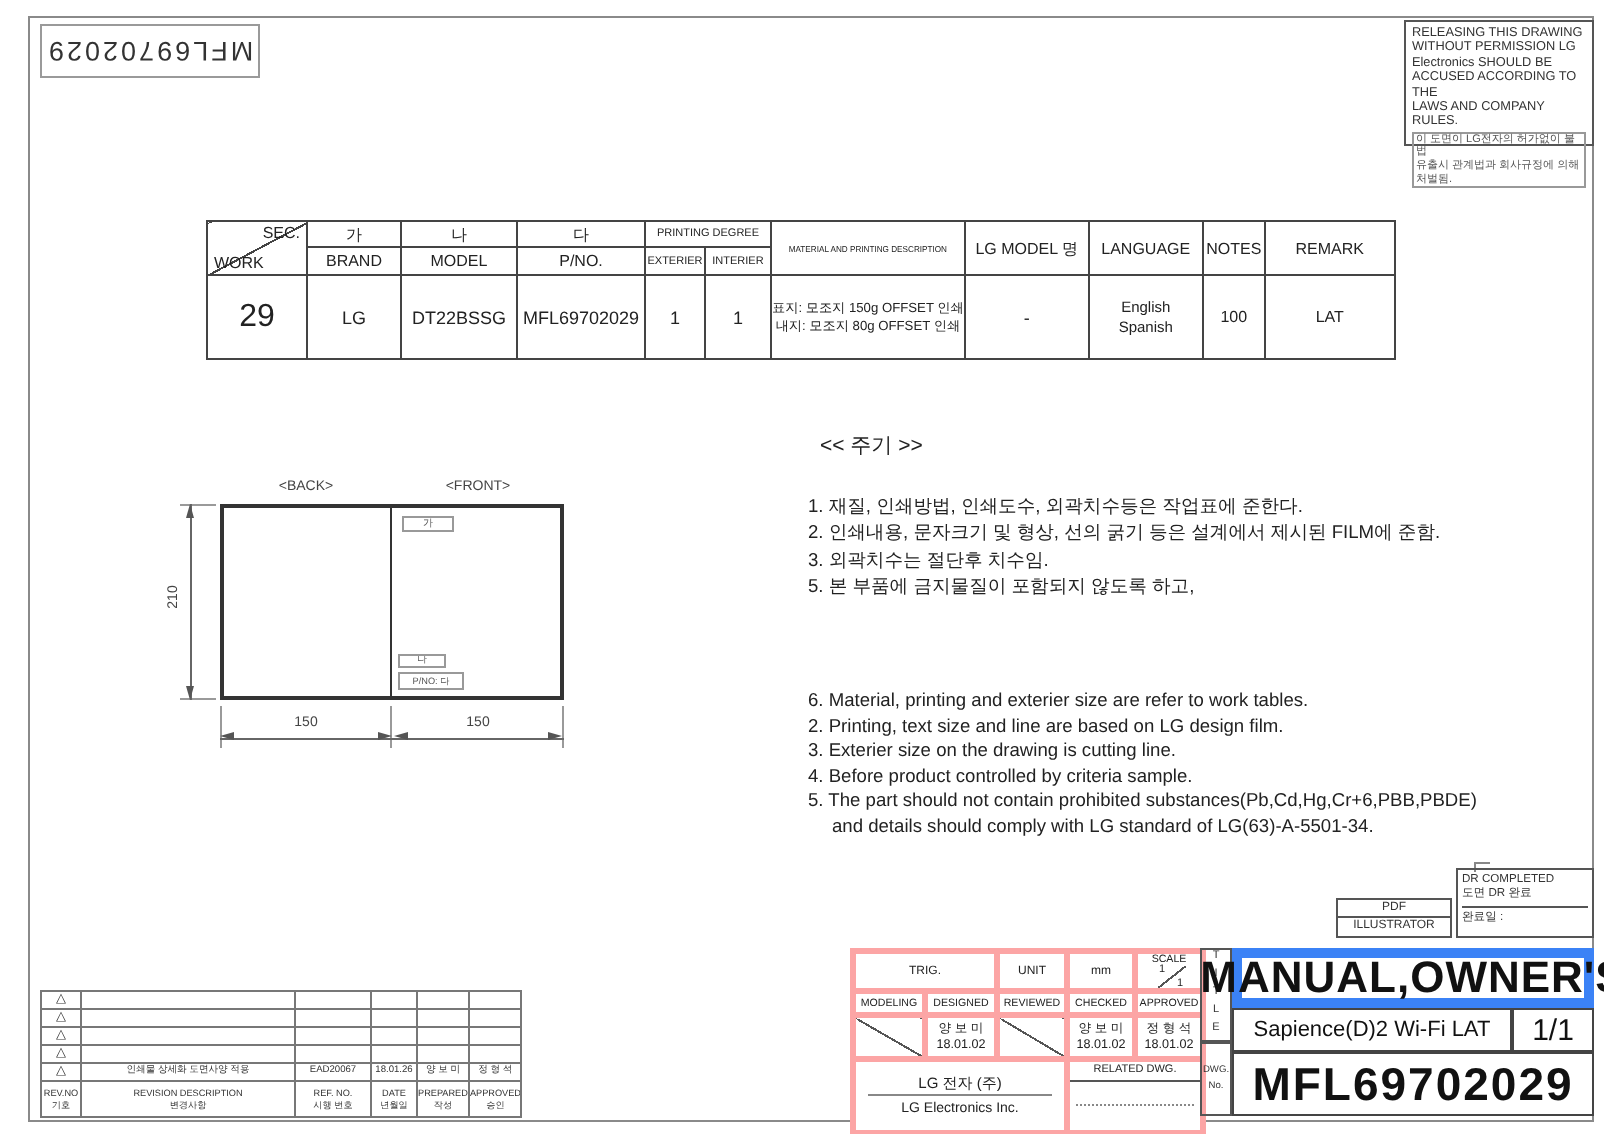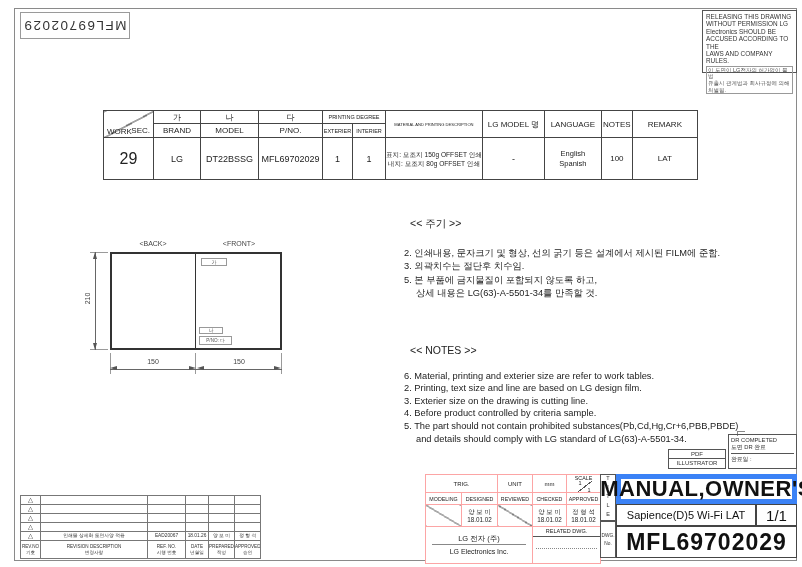--- a/index.html
+++ b/index.html
@@ -24,21 +24,21 @@
   
   #wtbl { position:absolute; left:103px; top:110px; border-collapse:collapse; table-layout:fixed; background:#fff; }
   #wtbl td { border:1px solid #444; text-align:center; vertical-align:middle; padding:0; overflow:hidden; color:#222; }
   #wtbl tr.r1 { height:13px; } #wtbl tr.r2 { height:14px; } #wtbl tr.r3 { height:42px; }
   .f8 { font-size:8px; } .f9 { font-size:9px; } .f55 { font-size:5.5px; } .f75 { font-size:7.5px; line-height:9.5px; }
   .big29 { font-size:16px; }
   .mat-h { font-size:4.3px; white-space:nowrap; transform:scaleX(.95); }
   .mat-d { font-size:6.6px; line-height:9px; white-space:nowrap; }
   .diag { position:relative;
           background:linear-gradient(to bottom right, transparent calc(50% - .5px), #444 calc(50% - .5px), #444 calc(50% + .5px), transparent calc(50% + .5px)); }
-  .diag .t { position:absolute; top:15px; right:3px; font-size:8px; }
+  .diag .t { position:absolute; top:1px; right:3px; font-size:8px; }
   .diag .b { position:absolute; bottom:1px; left:3px; font-size:8px; }
 
   
   #d-back  { left:110px; top:240px; width:86px; text-align:center; font-size:7px; color:#444; }
   #d-front { left:196px; top:240px; width:86px; text-align:center; font-size:7px; color:#444; }
   #d-rect { left:110px; top:252px; width:172px; height:98px; border:2px solid #333; }
   #d-mid  { left:195px; top:252px; width:1px; height:98px; background:#333; }
   .mini-box { border:1px solid #999; text-align:center; color:#555; overflow:hidden; }
   #d-ga  { left:201px; top:258px; width:26px; height:8px; font-size:5px; line-height:6px; }
   #d-na  { left:199px; top:327px; width:24px; height:7px; font-size:5px; line-height:5px; }
@@ -76,21 +76,21 @@
   #pdfbox { left:668px; top:449px; width:58px; height:20px; border:1px solid #555; font-size:6px; text-align:center; color:#333; }
   #pdfbox .a { height:9px; border-bottom:1px solid #555; line-height:9px; }
   #pdfbox .b { line-height:9px; }
   #drbox { left:728px; top:434px; width:69px; height:35px; border:1px solid #555; font-size:5.8px; color:#333; padding:2px 2px 0 2px; }
   #drbox .l1, #drbox .l2 { line-height:7px; }
   #drbox .l2 { border-bottom:1px solid #555; padding-bottom:2px; margin-bottom:2px; }
   #drbox .l3 { text-align:left; line-height:7px; }
 
   
   #trig { position:absolute; left:425px; top:474px; border-collapse:collapse; table-layout:fixed; background:#fff; }
-  #trig td { border:1px solid #fca5a5; text-align:center; vertical-align:middle; padding:0; color:#222; overflow:hidden;margin-top:36px; }
+  #trig td { border:3px solid #fca5a5; text-align:center; vertical-align:middle; padding:0; color:#222; overflow:hidden;margin-top:36px; }
   #trig tr.t1 { height:13px; } #trig tr.t2 { height:12px; } #trig tr.t3 { height:22px; } #trig tr.t4 { height:37px; }
   .th6 { font-size:6px; } .th55 { font-size:5.3px; }
   .sig { font-size:6.3px; line-height:8px; }
   .slash { background:linear-gradient(to top right, transparent calc(50% - .5px), #555 calc(50% - .5px), #555 calc(50% + .5px), transparent calc(50% + .5px)); }
   .sc-box { display:inline-block; position:relative; width:14px; height:11px; vertical-align:middle; margin-left:2px;
             background:linear-gradient(to bottom right, transparent calc(50% - .5px), #555 calc(50% - .5px), #555 calc(50% + .5px), transparent calc(50% + .5px)); }
   .sc-box .n1 { position:absolute; left:1px; top:-1px; font-size:5.5px; }
   .sc-box .n2 { position:absolute; right:1px; bottom:-1px; font-size:5.5px; }
   .co1 { font-size:7.5px; line-height:10px; border-bottom:1px solid #888; margin:0 6px 2px 6px; }
   .co2 { font-size:7px; line-height:9px; }
@@ -225,28 +225,27 @@
   <div class="abs dimline" id="d-hline-r"></div>
   <div class="abs arr" id="d-arr-l1"></div>
   <div class="abs arr" id="d-arr-r1"></div>
   <div class="abs arr" id="d-arr-l2"></div>
   <div class="abs arr" id="d-arr-r2"></div>
   <div class="abs" id="d-dim150a">150</div>
   <div class="abs" id="d-dim150b">150</div>
 
   <div class="abs" id="nkr">
     <div class="title">&lt;&lt; 주기 &gt;&gt;</div>
+    <div>1. 재질, 인쇄방법, 인쇄도수, 외곽치수등은 작업표에 준한다.</div>
     <div>2. 인쇄내용, 문자크기 및 형상, 선의 굵기 등은 설계에서 제시된 FILM에 준함.</div>
     <div>3. 외곽치수는 절단후 치수임.</div>
     <div>5. 본 부품에 금지물질이 포함되지 않도록 하고,</div>
-    <div class="ind">상세 내용은 LG(63)-A-5501-34를 만족할 것.</div>
   </div>
 
   <div class="abs" id="nen">
-    <div class="title">&lt;&lt; NOTES &gt;&gt;</div>
     <div>6. Material, printing and exterier size are refer to work tables.</div>
     <div>2. Printing, text size and line are based on LG design film.</div>
     <div>3. Exterier size on the drawing is cutting line.</div>
     <div>4. Before product controlled by criteria sample.</div>
     <div>5. The part should not contain prohibited substances(Pb,Cd,Hg,Cr+6,PBB,PBDE)</div>
     <div class="ind">and details should comply with LG standard of LG(63)-A-5501-34.</div>
   </div>
 
   <div class="abs" id="cornermark"></div>
 
@@ -313,21 +312,21 @@
   </tbody>
     </table>
 
   <div class="abs" id="titlestrip">TITLE</div>
   <div class="abs" id="dwgno">
     <div>DWG.</div>
     <div>No.</div>
   </div>
 
   <div class="abs" id="tb-main">MANUAL,OWNER'S</div>
-  <div class="abs" id="tb-sub">Sapience(D)5 Wi-Fi LAT</div>
+  <div class="abs" id="tb-sub">Sapience(D)2 Wi-Fi LAT</div>
   <div class="abs" id="tb-sheet">1/1</div>
   <div class="abs" id="tb-dwg">MFL69702029</div>
 
   <table id="revtbl">
     <colgroup>
       <col style="width:20px">
         <col style="width:107px">
         <col style="width:38px">
         <col style="width:23px">
         <col style="width:22px">

